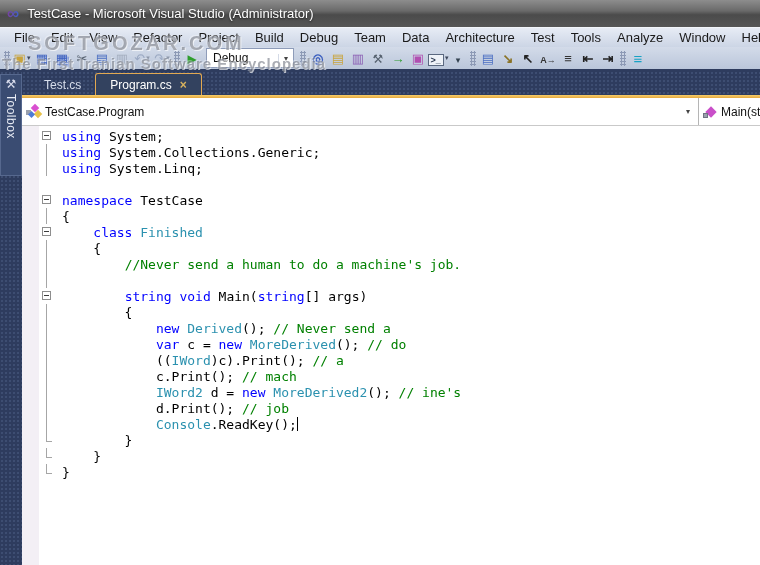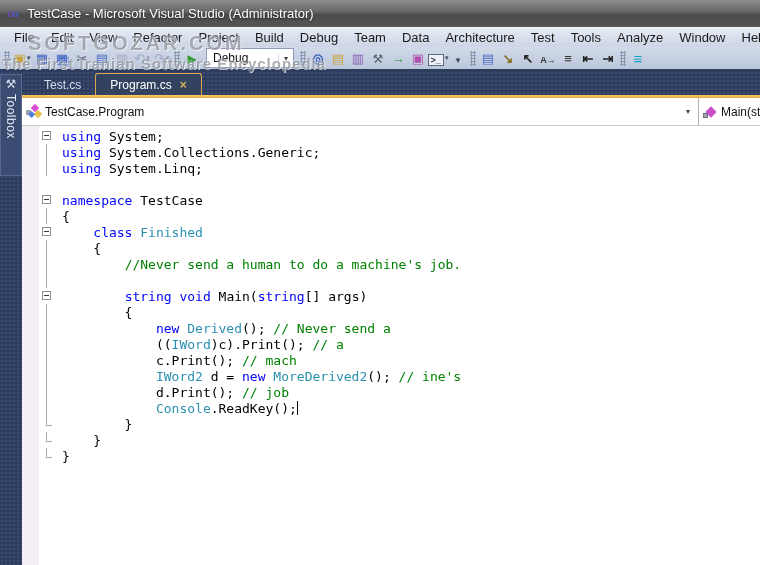--- a/index.html
+++ b/index.html
@@ -346,20 +346,25 @@
             <span class="codeln"><span class="pl">        {</span></span>
           </div>
           <div class="cl">
             <span class="sp-ind"></span>
             <span class="fold v"></span>
             <span class="codeln"><span class="pl">            </span><span class="kw">new</span><span class="pl"> </span><span class="ty">Derived</span><span class="pl">(); </span><span class="cmt">// Never send a</span></span>
           </div>
           <div class="cl">
             <span class="sp-ind"></span>
             <span class="fold v"></span>
+            <span class="codeln"><span class="pl">            </span><span class="kw">var</span><span class="pl"> c = </span><span class="kw">new</span><span class="pl"> </span><span class="ty">MoreDerived</span><span class="pl">(); </span><span class="cmt">// do</span></span>
+          </div>
+          <div class="cl">
+            <span class="sp-ind"></span>
+            <span class="fold v"></span>
             <span class="codeln"><span class="pl">            ((</span><span class="ty">IWord</span><span class="pl">)c).Print(); </span><span class="cmt">// a</span></span>
           </div>
           <div class="cl">
             <span class="sp-ind"></span>
             <span class="fold v"></span>
             <span class="codeln"><span class="pl">            c.Print(); </span><span class="cmt">// mach</span></span>
           </div>
           <div class="cl">
             <span class="sp-ind"></span>
             <span class="fold v"></span>

